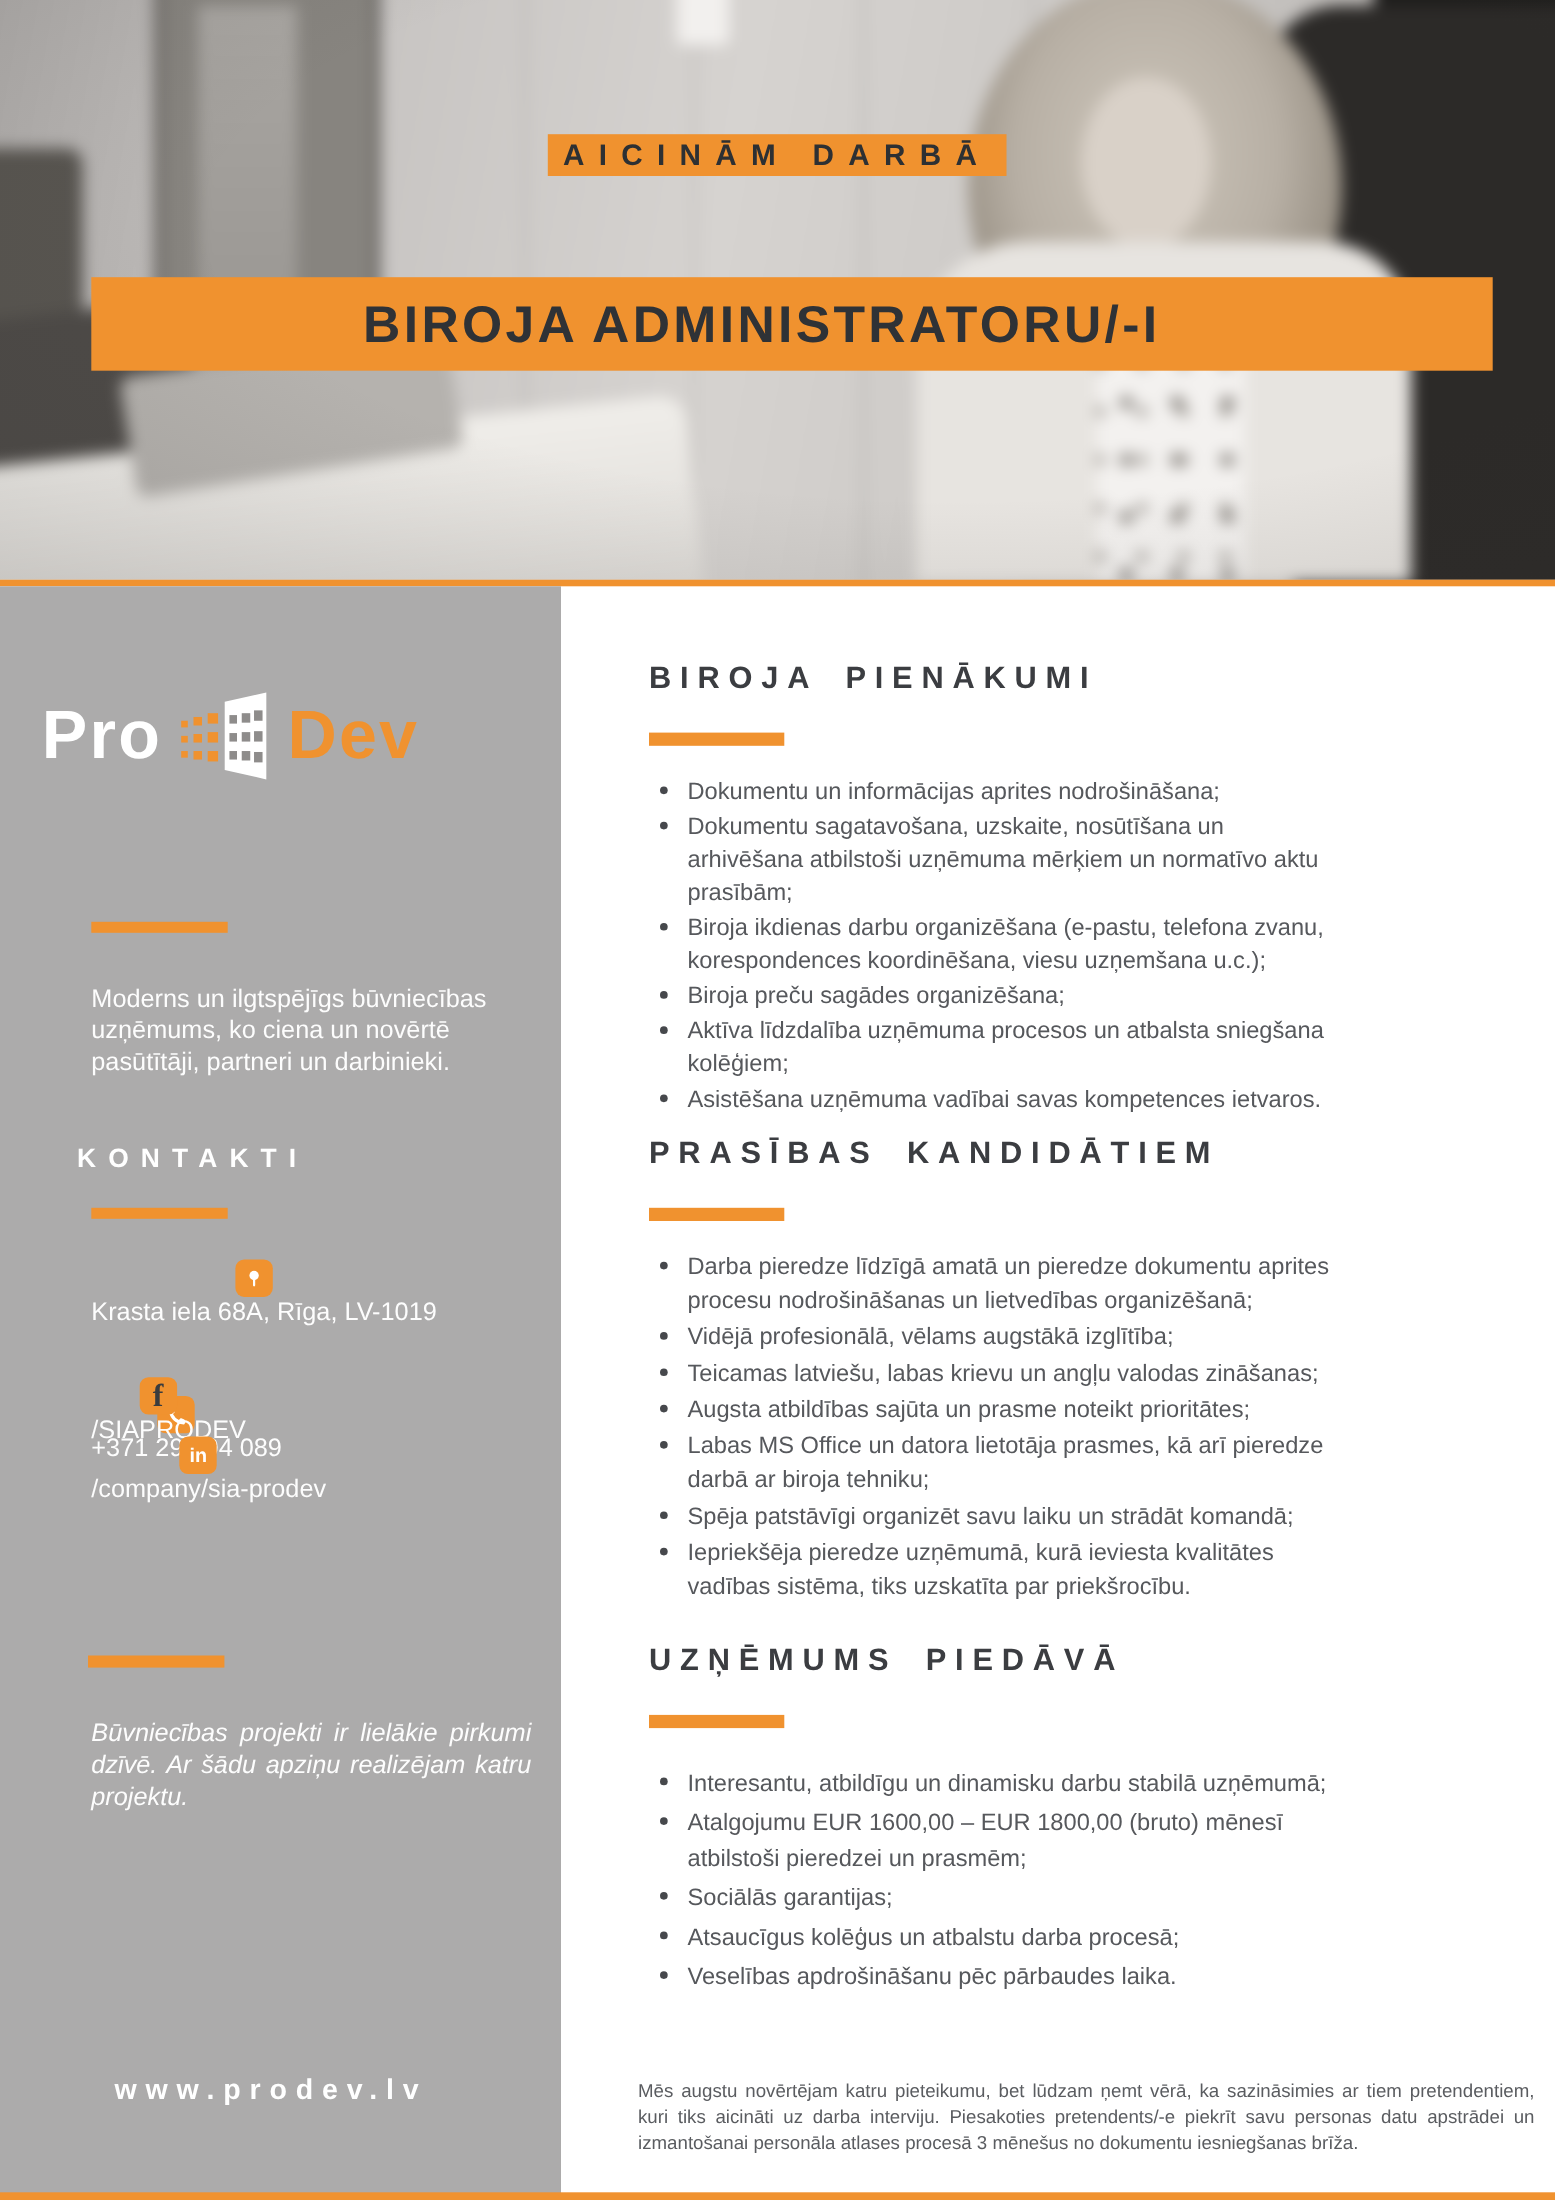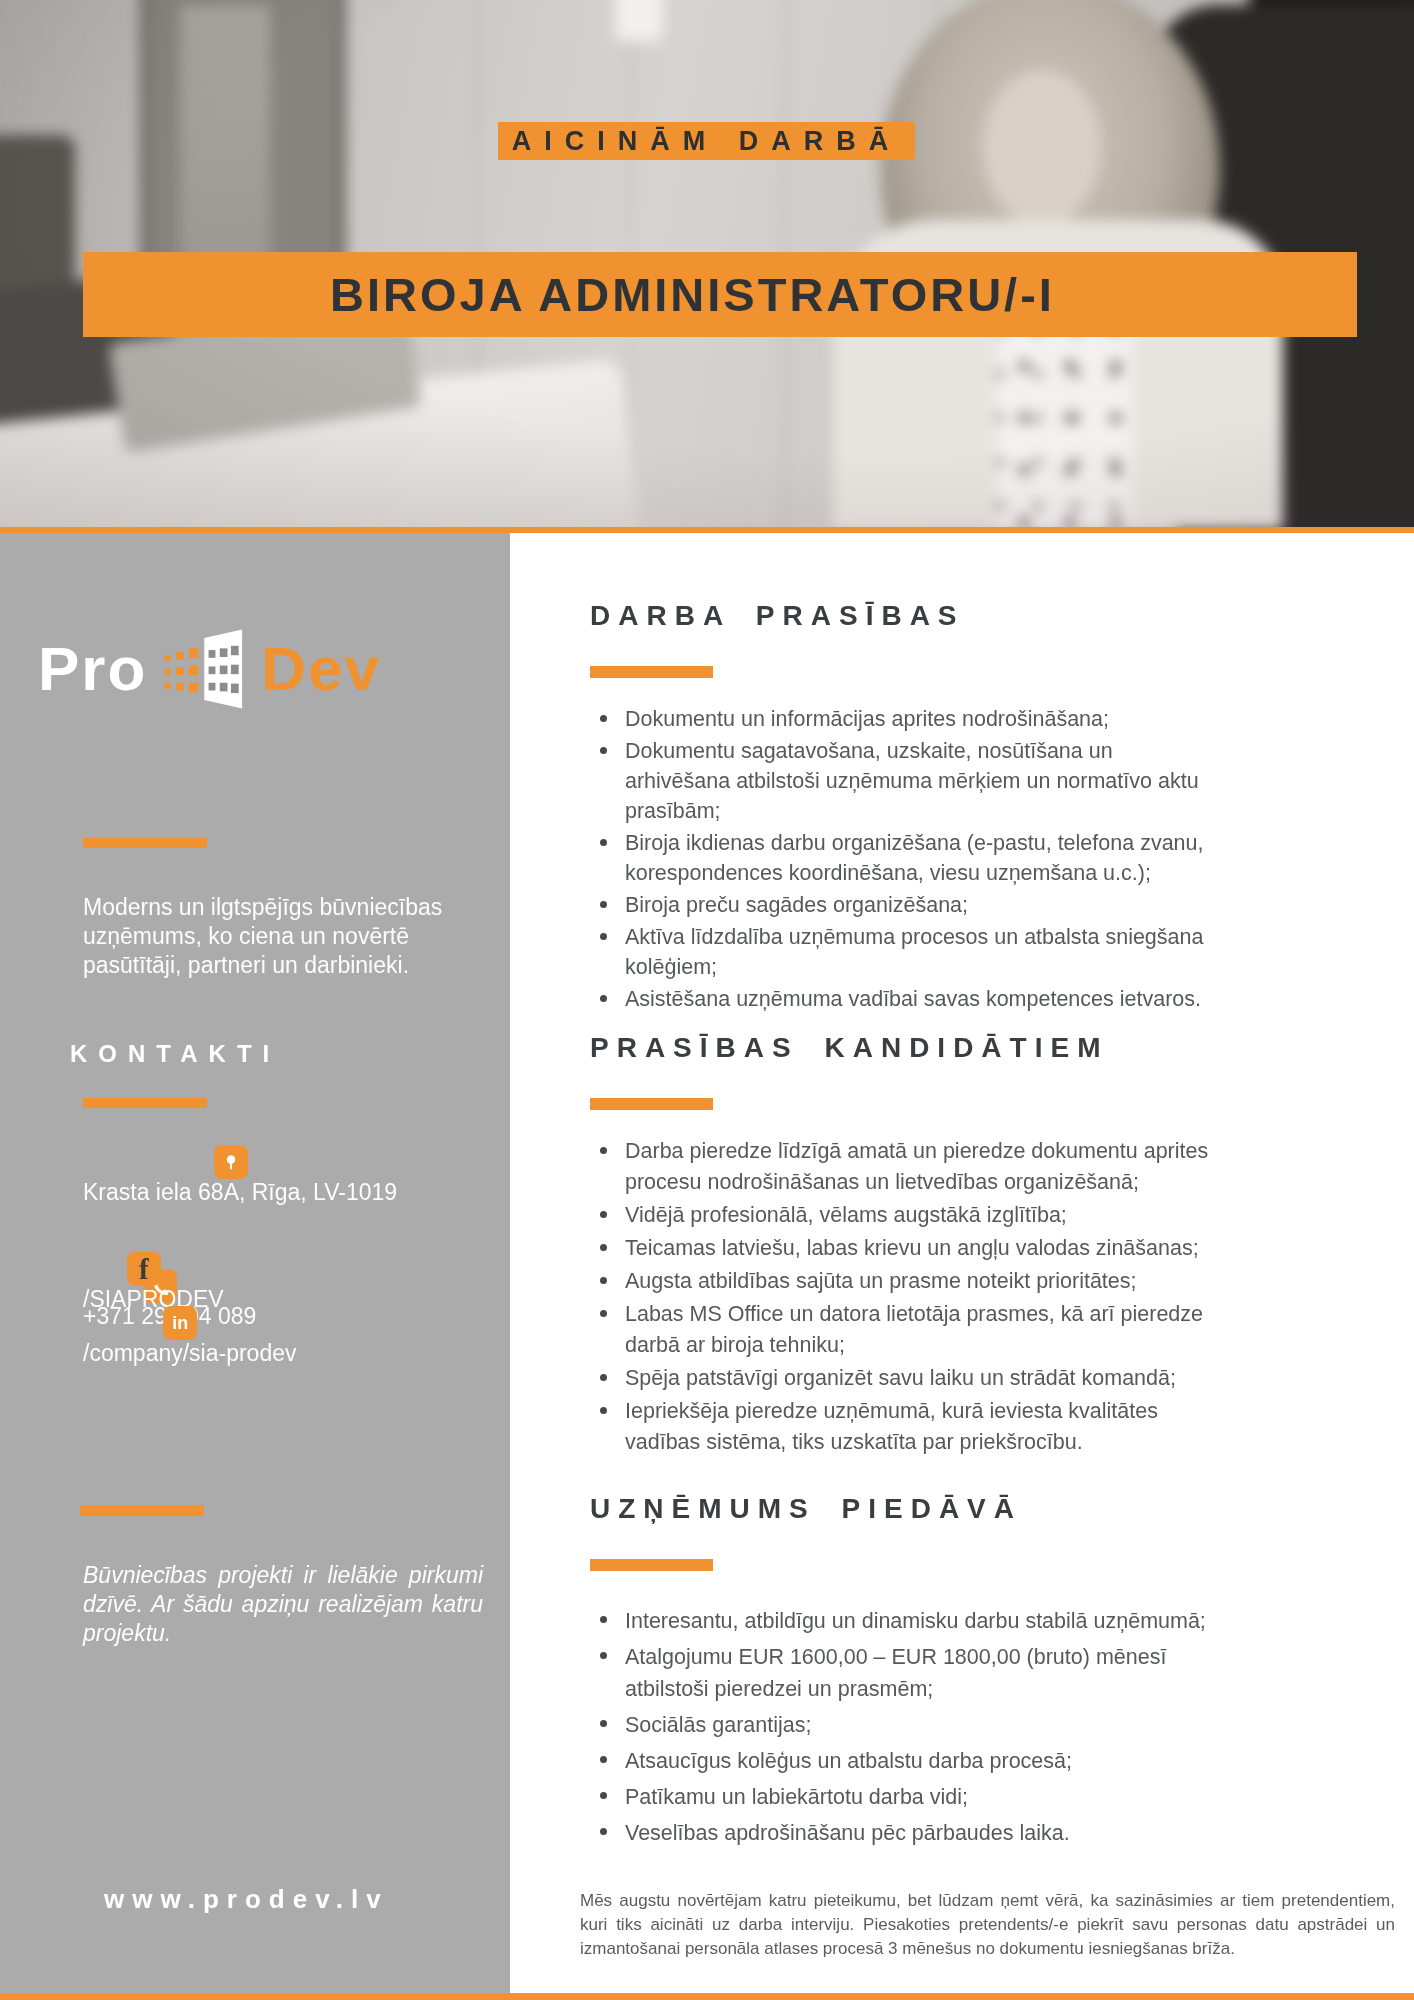--- a/index.html
+++ b/index.html
@@ -186,21 +186,21 @@
       </span>
     <span class="ctext">/company/sia-prodev</span>
   </div>
 
   <div class="obar bar3"></div>
   <p class="side-par mission">Būvniecības projekti ir lielākie pirkumi dzīvē. Ar šādu apziņu realizējam katru projektu.</p>
 
   <div class="website">www.prodev.lv</div>
 
   <div class="section s1">
-    <h2>DARBA PRASĪBAS</h2>
+    <h2>BIROJA PIENĀKUMI</h2>
     <div class="sec-bar"></div>
     <ul>
       <li>Dokumentu un informācijas aprites nodrošināšana;</li>
       <li>Dokumentu sagatavošana, uzskaite, nosūtīšana un arhivēšana atbilstoši uzņēmuma mērķiem un normatīvo aktu prasībām;</li>
       <li>Biroja ikdienas darbu organizēšana (e-pastu, telefona zvanu, korespondences koordinēšana, viesu uzņemšana u.c.);</li>
       <li>Biroja preču sagādes organizēšana;</li>
       <li>Aktīva līdzdalība uzņēmuma procesos un atbalsta sniegšana kolēģiem;</li>
       <li>Asistēšana uzņēmuma vadībai savas kompetences ietvaros.</li>
     </ul>
   </div>
@@ -220,21 +220,20 @@
   </div>
 
   <div class="section s3">
     <h2>UZŅĒMUMS PIEDĀVĀ</h2>
     <div class="sec-bar"></div>
     <ul>
       <li>Interesantu, atbildīgu un dinamisku darbu stabilā uzņēmumā;</li>
       <li>Atalgojumu EUR 1600,00 – EUR 1800,00 (bruto) mēnesī atbilstoši pieredzei un prasmēm;</li>
       <li>Sociālās garantijas;</li>
       <li>Atsaucīgus kolēģus un atbalstu darba procesā;</li>
-      <li>Patīkamu un labiekārtotu darba vidi;</li>
       <li>Veselības apdrošināšanu pēc pārbaudes laika.</li>
     </ul>
   </div>
 
   <p class="footer-note">Mēs augstu novērtējam katru pieteikumu, bet lūdzam ņemt vērā, ka sazināsimies ar tiem pretendentiem, kuri tiks aicināti uz darba interviju. Piesakoties pretendents/-e piekrīt savu personas datu apstrādei un izmantošanai personāla atlases procesā 3 mēnešus no dokumentu iesniegšanas brīža.</p>
 
   <div class="bottom-strip"></div>
 
 </div>
 

